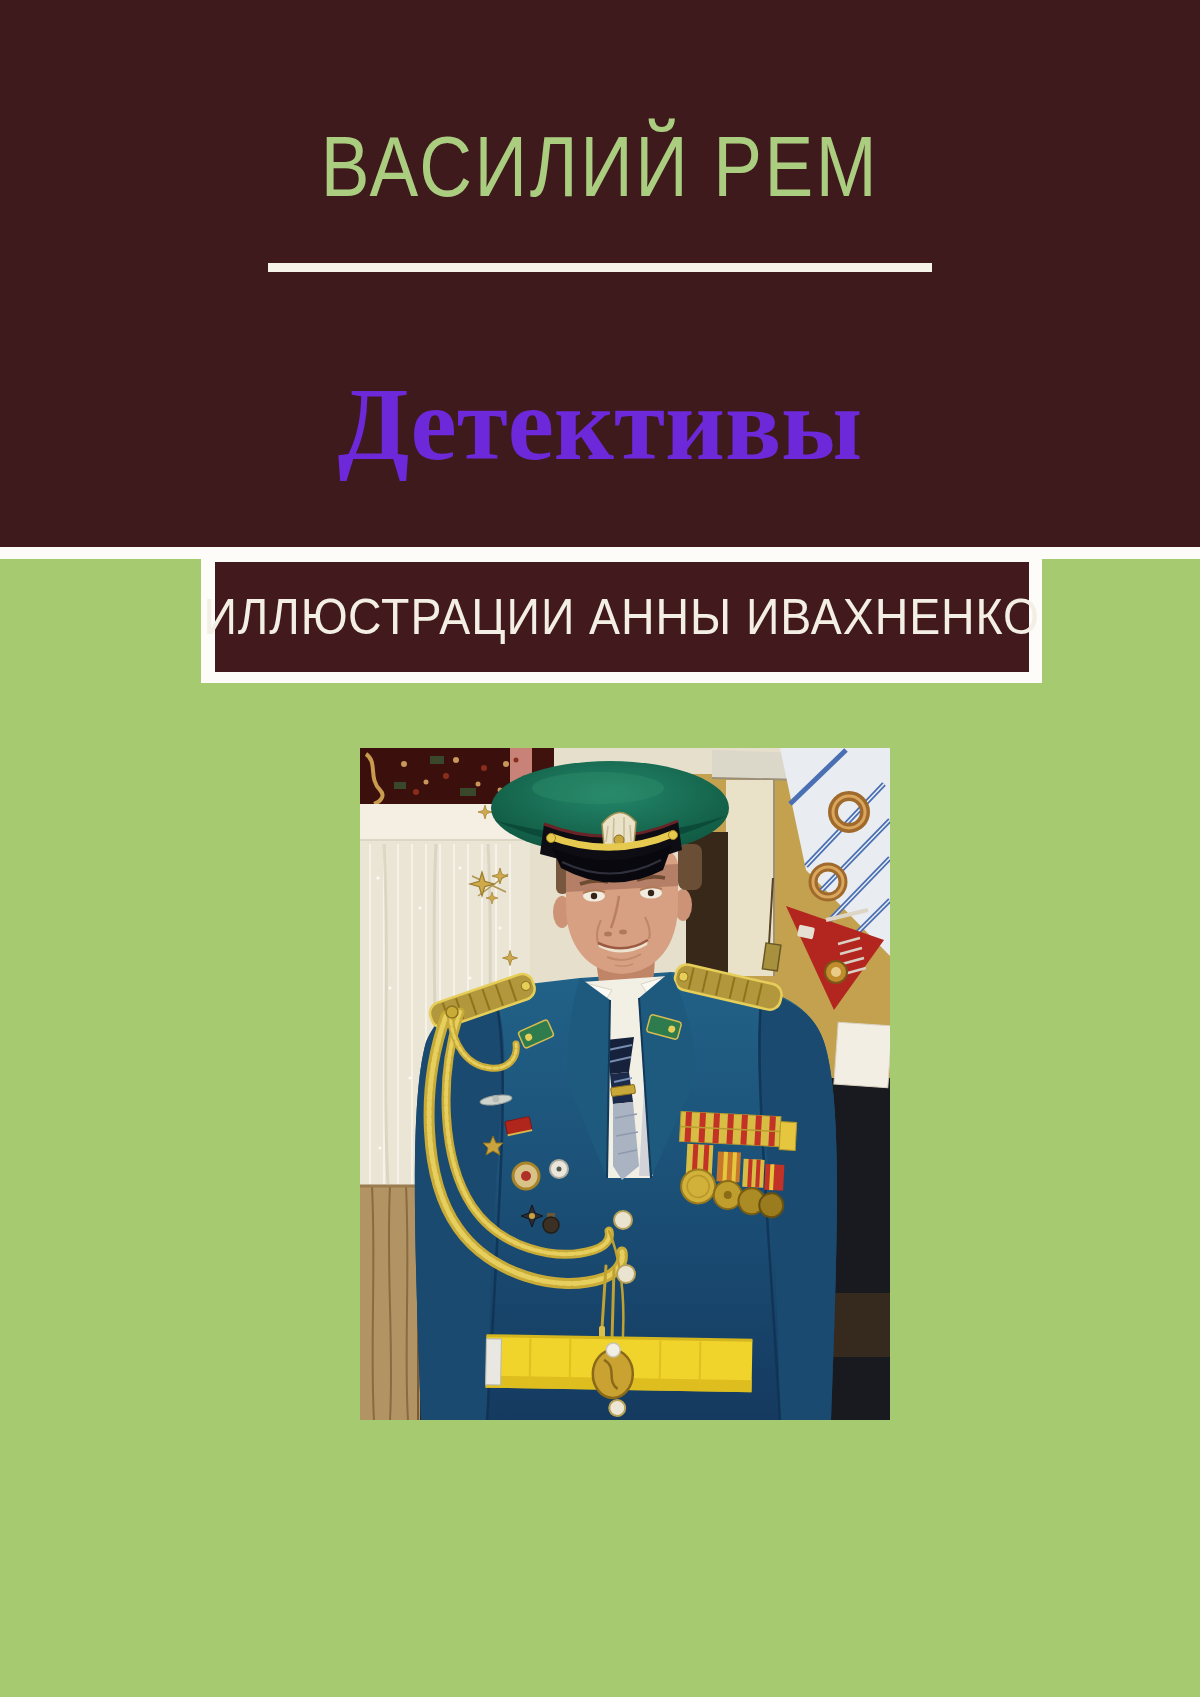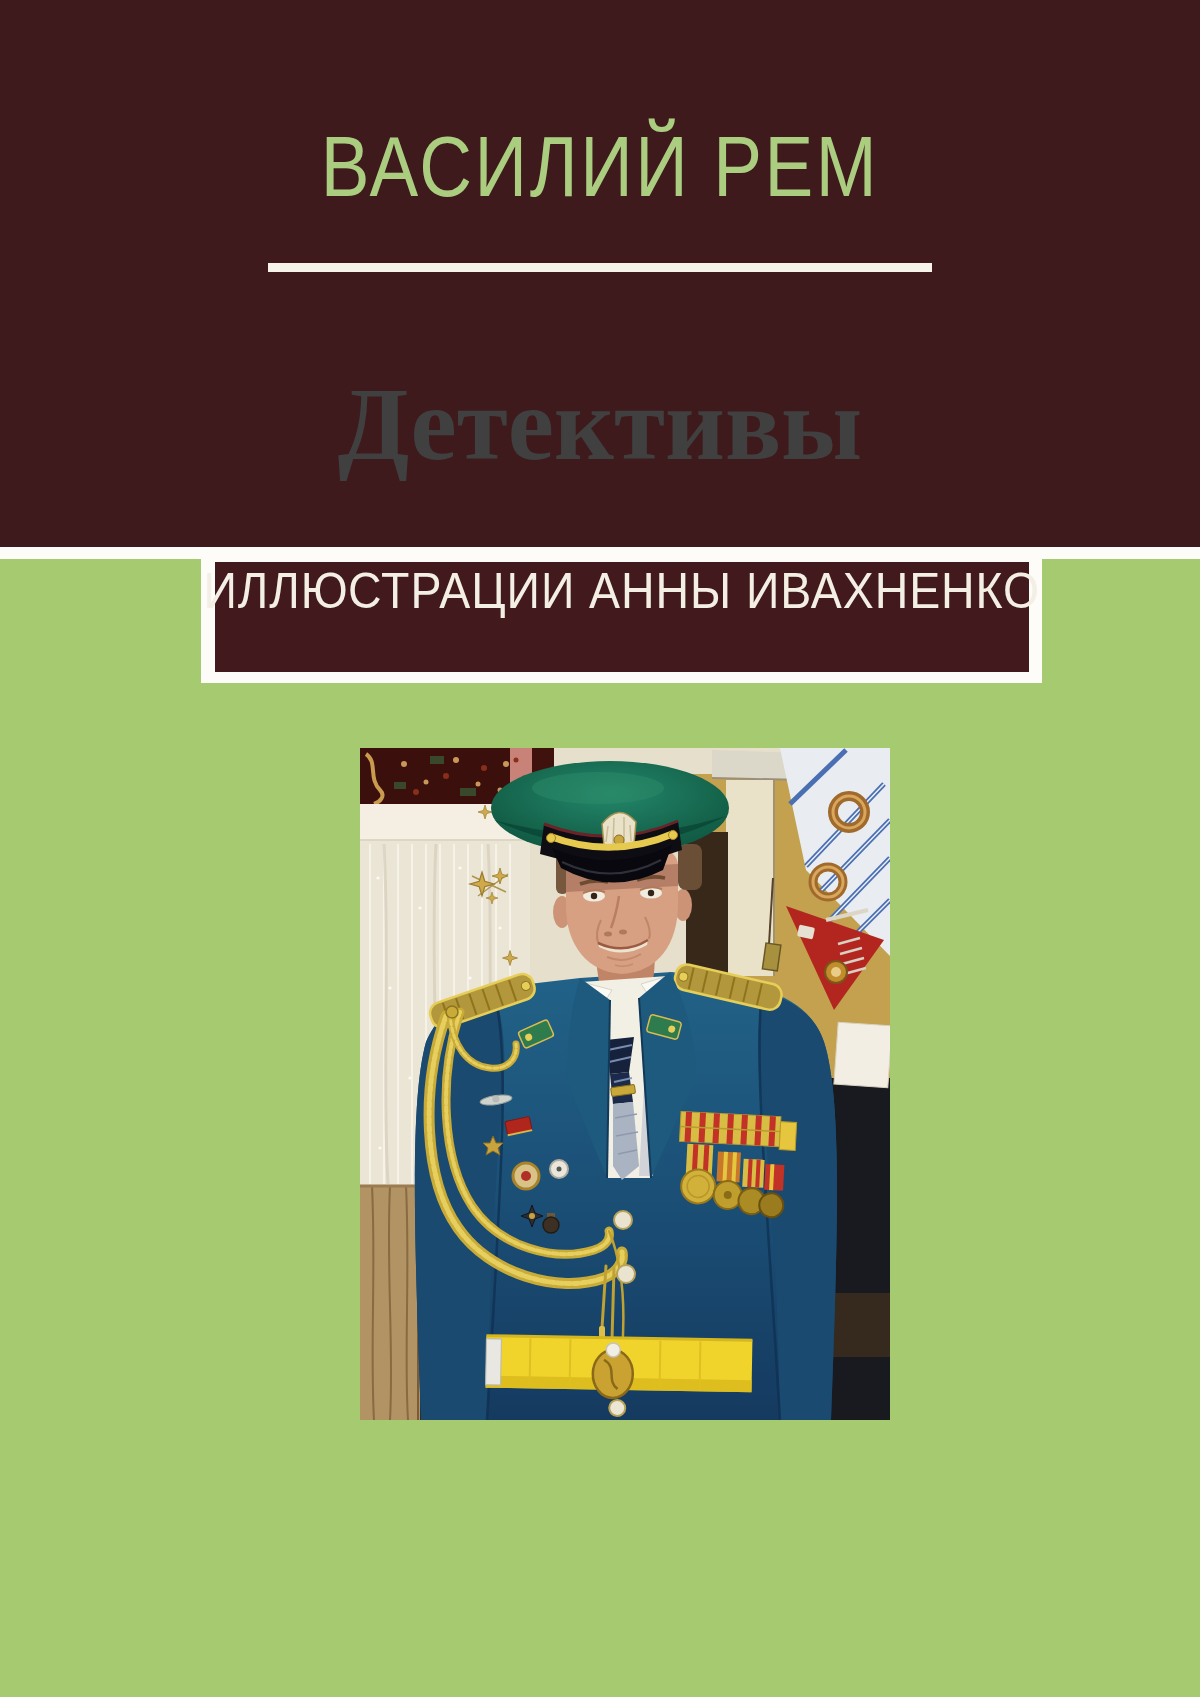--- a/index.html
+++ b/index.html
@@ -25,35 +25,35 @@
     white-space:nowrap;
   }
   .rule{
     position:absolute;left:268px;top:263px;width:664px;height:9px;
     background:#f6f3ea;
   }
   .title{
     position:absolute;left:0;top:358px;width:1200px;height:132px;
     line-height:132px;text-align:center;
     font-family:"Liberation Serif",serif;font-weight:bold;
-    font-size:104px;color:#404040;
+    font-size:104px;color:#6d28d9;
     white-space:nowrap;
   }
   .strip{
     position:absolute;left:0;top:547px;width:1200px;height:12px;
     background:#fdfcf8;
   }
   .band{
     position:absolute;left:201px;top:547px;width:841px;height:136px;
     background:#fdfcf8;
   }
   .subbox{
     position:absolute;left:215px;top:562px;width:814px;height:110px;
     background:#421a1e;
-    display:flex;justify-content:center;
+    display:flex;align-items:center;justify-content:center;
   }
   .subbox span{
     font-size:50px;letter-spacing:1px;color:#f3efe5;
     transform:scaleX(0.93);transform-origin:center;
     white-space:nowrap;
   }
   .photo{
     position:absolute;left:360px;top:748px;width:530px;height:672px;
   }
   .photo svg{display:block;width:530px;height:672px;}

